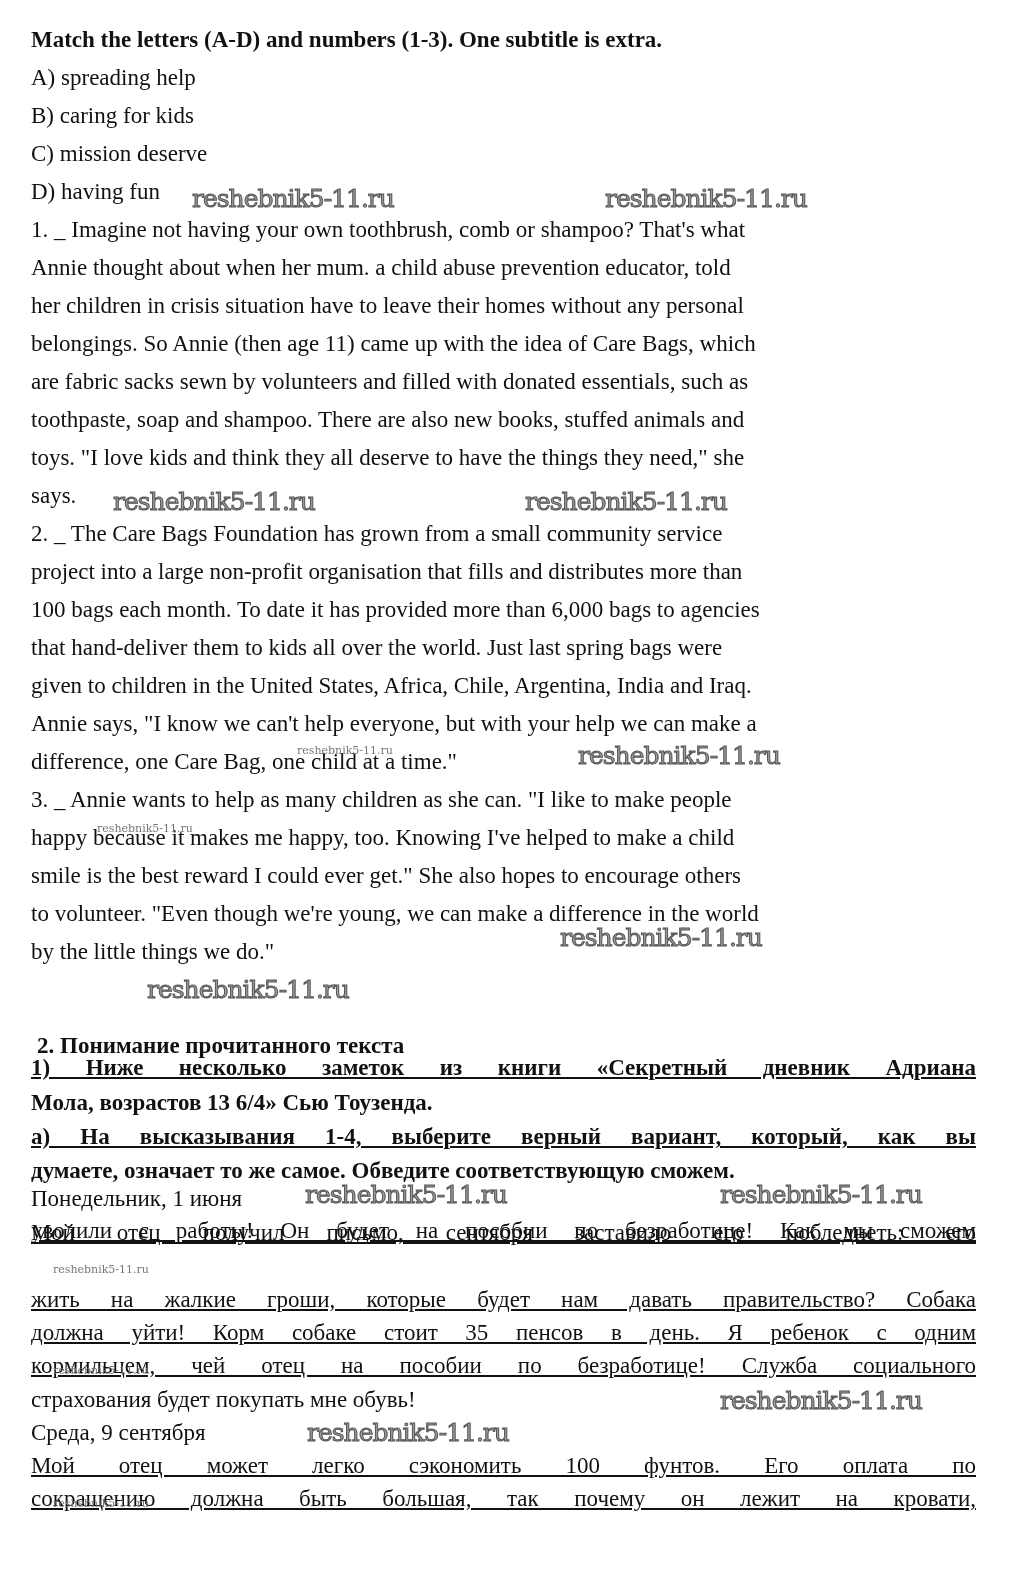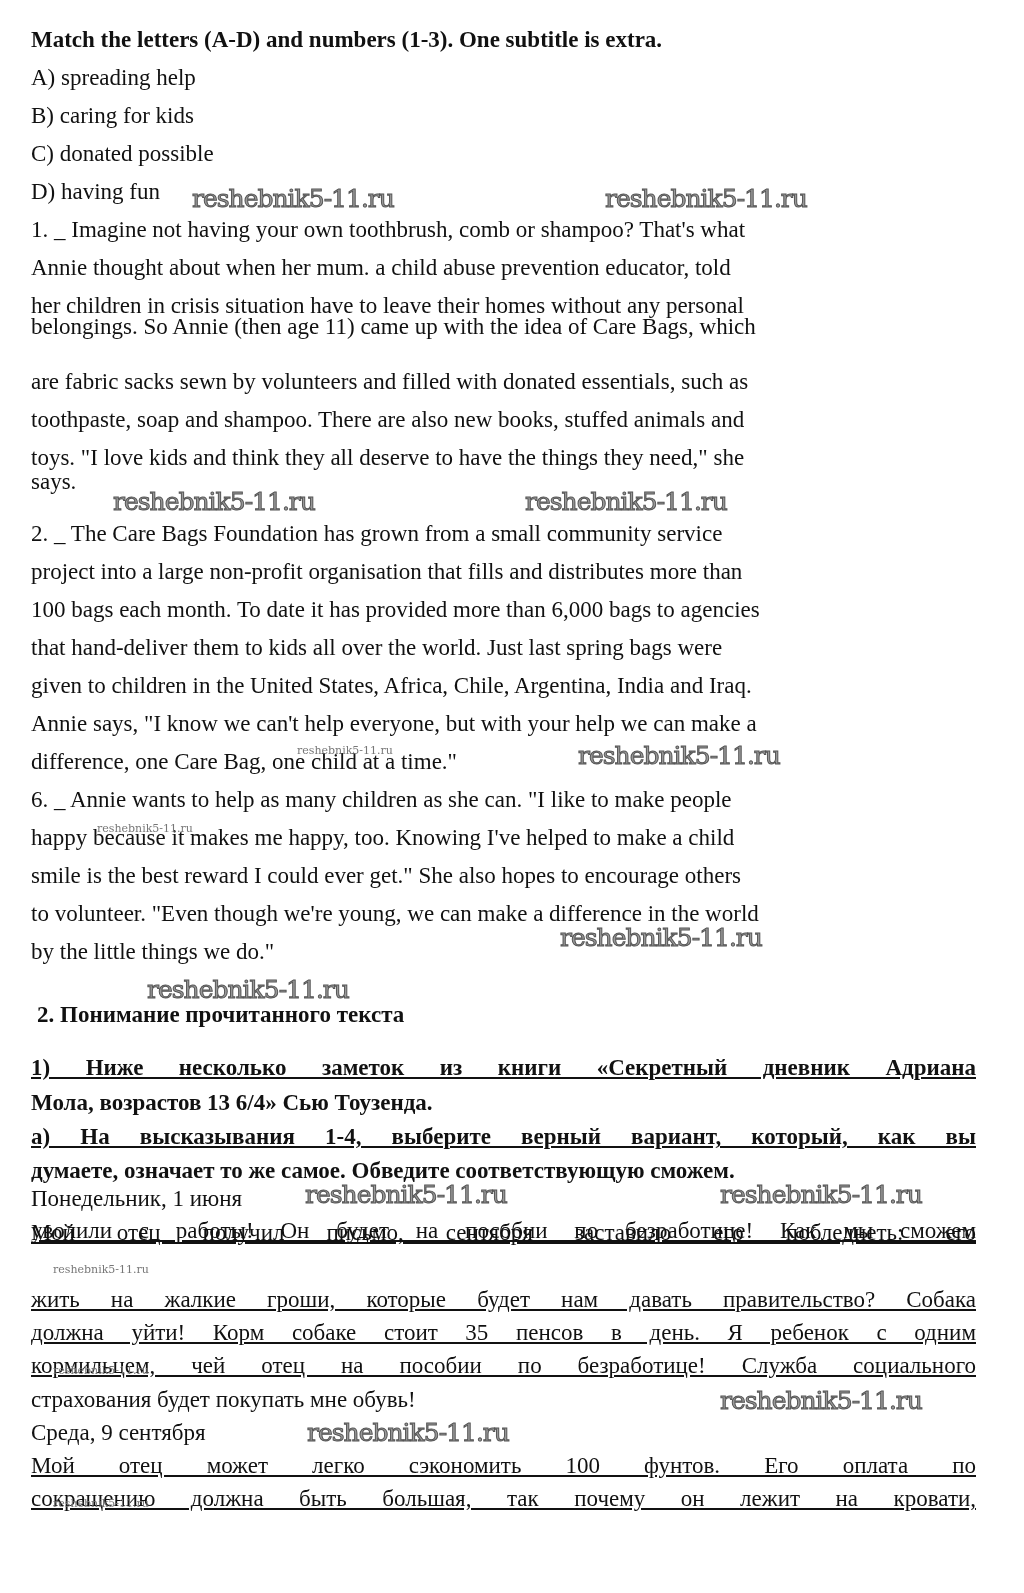--- a/index.html
+++ b/index.html
@@ -11,47 +11,47 @@
   .wm { position:absolute; font-family:"DejaVu Serif", serif; font-weight:normal; color:#9a9a9a;
         -webkit-text-stroke:1px #555; font-size:25px; letter-spacing:-1px; white-space:nowrap; }
   .wm.small { font-size:11px; -webkit-text-stroke:0; color:#777; letter-spacing:0; }
 </style>
 </head>
 <body>
 
 <div class="line bold" style="top:25px">Match the letters (A-D) and numbers (1-3). One subtitle is extra.</div>
 <div class="line" style="top:63px">A) spreading help</div>
 <div class="line" style="top:101px">B) caring for kids</div>
-<div class="line" style="top:139px">C) donated possible</div>
+<div class="line" style="top:139px">C) mission deserve</div>
 <div class="line" style="top:177px">D) having fun</div>
 
 <div class="line" style="top:215px">1. _ Imagine not having your own toothbrush, comb or shampoo? That's what</div>
 <div class="line" style="top:253px">Annie thought about when her mum. a child abuse prevention educator, told</div>
 <div class="line" style="top:291px">her children in crisis situation have to leave their homes without any personal</div>
-<div class="line" style="top:312px">belongings. So Annie (then age 11) came up with the idea of Care Bags, which</div>
+<div class="line" style="top:329px">belongings. So Annie (then age 11) came up with the idea of Care Bags, which</div>
 <div class="line" style="top:367px">are fabric sacks sewn by volunteers and filled with donated essentials, such as</div>
 <div class="line" style="top:405px">toothpaste, soap and shampoo. There are also new books, stuffed animals and</div>
 <div class="line" style="top:443px">toys. "I love kids and think they all deserve to have the things they need," she</div>
-<div class="line" style="top:467px">says.</div>
+<div class="line" style="top:481px">says.</div>
 
 <div class="line" style="top:519px">2. _ The Care Bags Foundation has grown from a small community service</div>
 <div class="line" style="top:557px">project into a large non-profit organisation that fills and distributes more than</div>
 <div class="line" style="top:595px">100 bags each month. To date it has provided more than 6,000 bags to agencies</div>
 <div class="line" style="top:633px">that hand-deliver them to kids all over the world. Just last spring bags were</div>
 <div class="line" style="top:671px">given to children in the United States, Africa, Chile, Argentina, India and Iraq.</div>
 <div class="line" style="top:709px">Annie says, "I know we can't help everyone, but with your help we can make a</div>
 <div class="line" style="top:747px">difference, one Care Bag, one child at a time."</div>
 
-<div class="line" style="top:785px">6. _ Annie wants to help as many children as she can. "I like to make people</div>
+<div class="line" style="top:785px">3. _ Annie wants to help as many children as she can. "I like to make people</div>
 <div class="line" style="top:823px">happy because it makes me happy, too. Knowing I've helped to make a child</div>
 <div class="line" style="top:861px">smile is the best reward I could ever get." She also hopes to encourage others</div>
 <div class="line" style="top:899px">to volunteer. "Even though we're young, we can make a difference in the world</div>
 <div class="line" style="top:937px">by the little things we do."</div>
 
-<div class="line bold" style="top:1000px; left:37px">2. Понимание прочитанного текста</div>
+<div class="line bold" style="top:1031px; left:37px">2. Понимание прочитанного текста</div>
 <div class="line bold just" style="top:1053px">1) Ниже несколько заметок из книги «Секретный дневник Адриана</div>
 <div class="line bold" style="top:1088px">Мола, возрастов 13 6/4» Сью Тоузенда.</div>
 <div class="line bold just" style="top:1122px">а) На высказывания 1-4, выберите верный вариант, который, как вы</div>
 <div class="line bold" style="top:1156px">думаете, означает то же самое. Обведите соответствующую сможем.</div>
 
 <div class="line" style="top:1184px">Понедельник, 1 июня</div>
 <div class="line just" style="top:1218px">Мой отец получил письмо, сентября заставило его побледнеть: его</div>
 <div class="line just" style="top:1216px">уволили с работы! Он будет на пособии по безработице! Как мы сможем</div>
 <div class="line just" style="top:1285px">жить на жалкие гроши, которые будет нам давать правительство? Собака</div>
 <div class="line just" style="top:1318px">должна уйти! Корм собаке стоит 35 пенсов в день. Я ребенок с одним</div>

